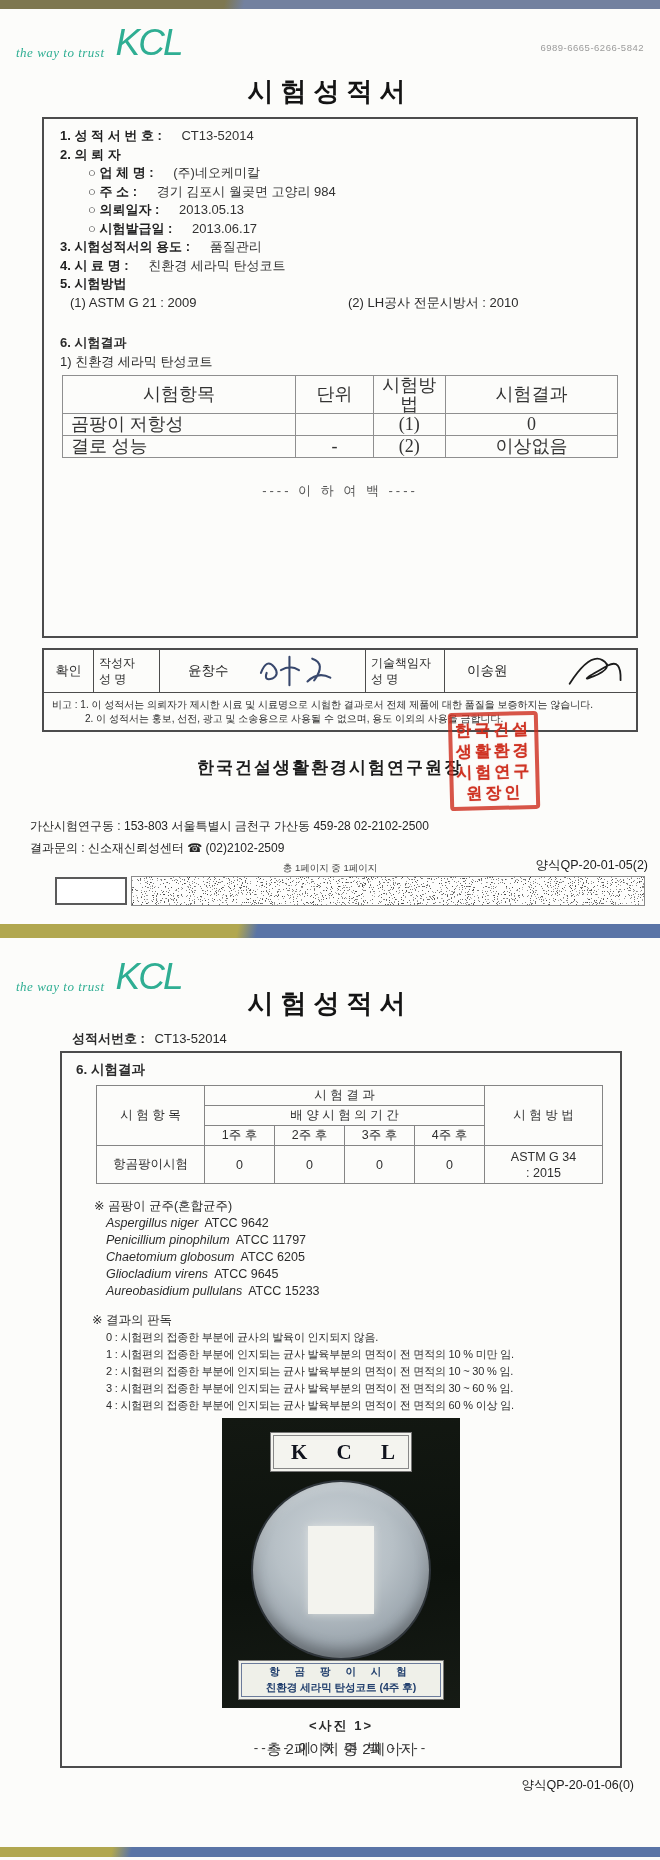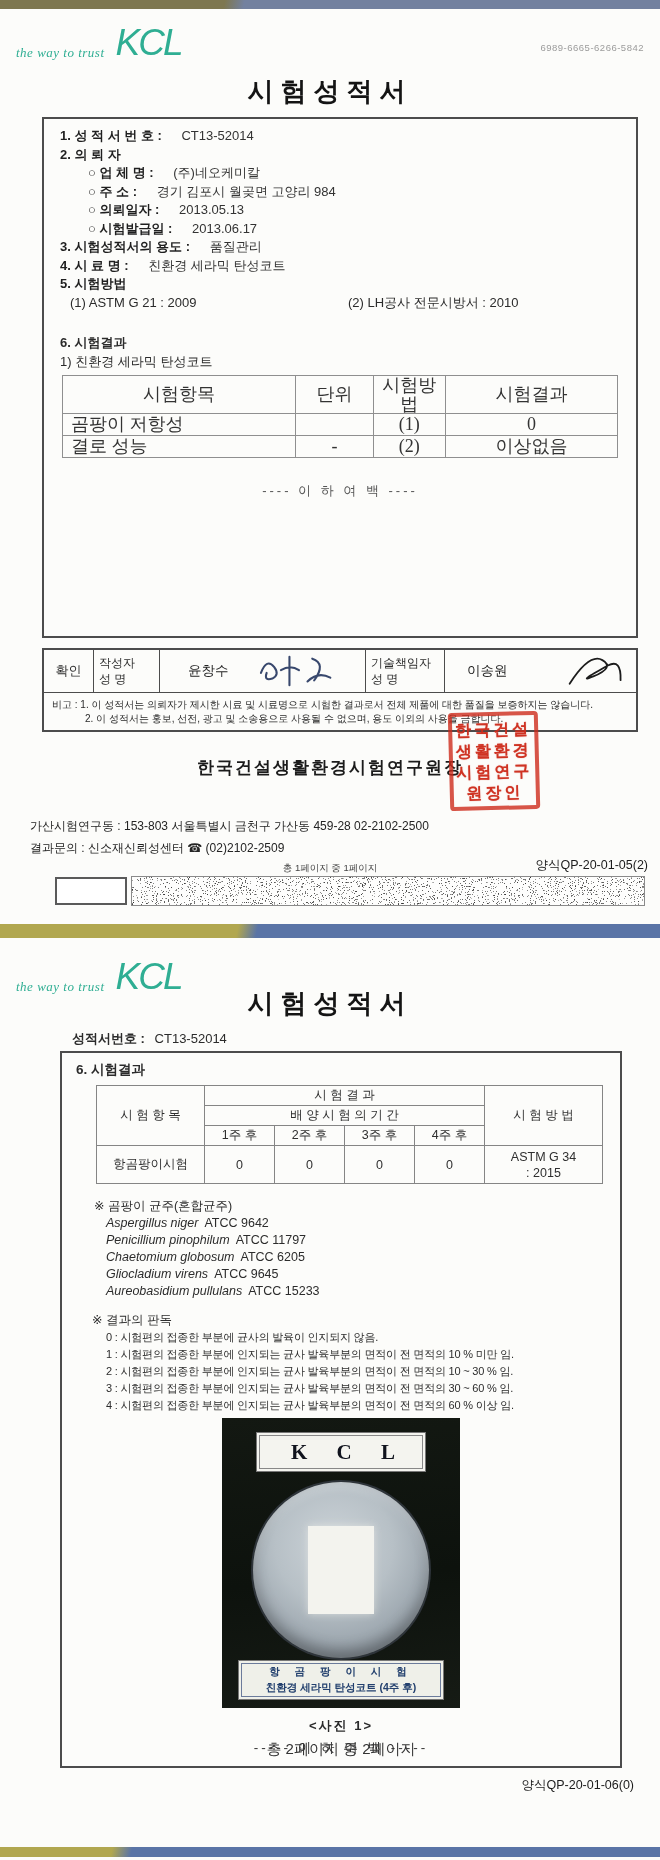--- a/index.html
+++ b/index.html
@@ -89,21 +89,21 @@
   .strains .sline { padding-left:12px; }
   .strains .sp { font-style:italic; }
   .strains .cd { margin-left:6px; }
   .legend { margin:12px 0 0 4px; font-size:11px; line-height:17px; letter-spacing:-.2px; color:#2c2c2c; }
   .legend .ltitle { font-size:12.5px; letter-spacing:0; margin-left:12px; }
   .legend .lline { padding-left:26px; white-space:nowrap; }
 
   .photo { margin:4px auto 0; width:238px; height:290px; position:relative;
            background:linear-gradient(175deg,#131812 0%,#0d120d 55%,#161b15 100%); }
   .pframe { position:absolute; left:50%; transform:translateX(-50%); }
-  .kclbox { top:14px; width:170px; height:40px; background:#f4f4ef; border:1px solid #777;
+  .kclbox { top:14px; width:142px; height:40px; background:#f4f4ef; border:1px solid #777;
             box-shadow:inset 0 0 0 2px #f4f4ef, inset 0 0 0 3px #888;
             display:flex; align-items:center; justify-content:center;
             font-family:"Liberation Serif","DejaVu Serif",serif; font-weight:bold; font-size:21px;
             letter-spacing:12px; padding-left:16px; color:#10131d; }
   .dish { top:64px; width:176px; height:176px; border-radius:50%;
           background:radial-gradient(circle at 46% 36%,#ccd3d8 0%,#b7c0c6 40%,#9ea8b0 65%,#848d95 85%,#62696f 100%);
           box-shadow:0 0 0 2px #2e343a, inset 0 -8px 14px rgba(0,0,0,.3), inset 0 6px 10px rgba(255,255,255,.25); }
   .sample { position:absolute; left:50%; top:50%; transform:translate(-50%,-50%);
             width:66px; height:88px; background:#f3f3ee; box-shadow:0 0 8px rgba(240,240,235,.6); }
   .capbox { top:242px; width:206px; height:40px; background:#eff0e9; border:1px solid #777;

